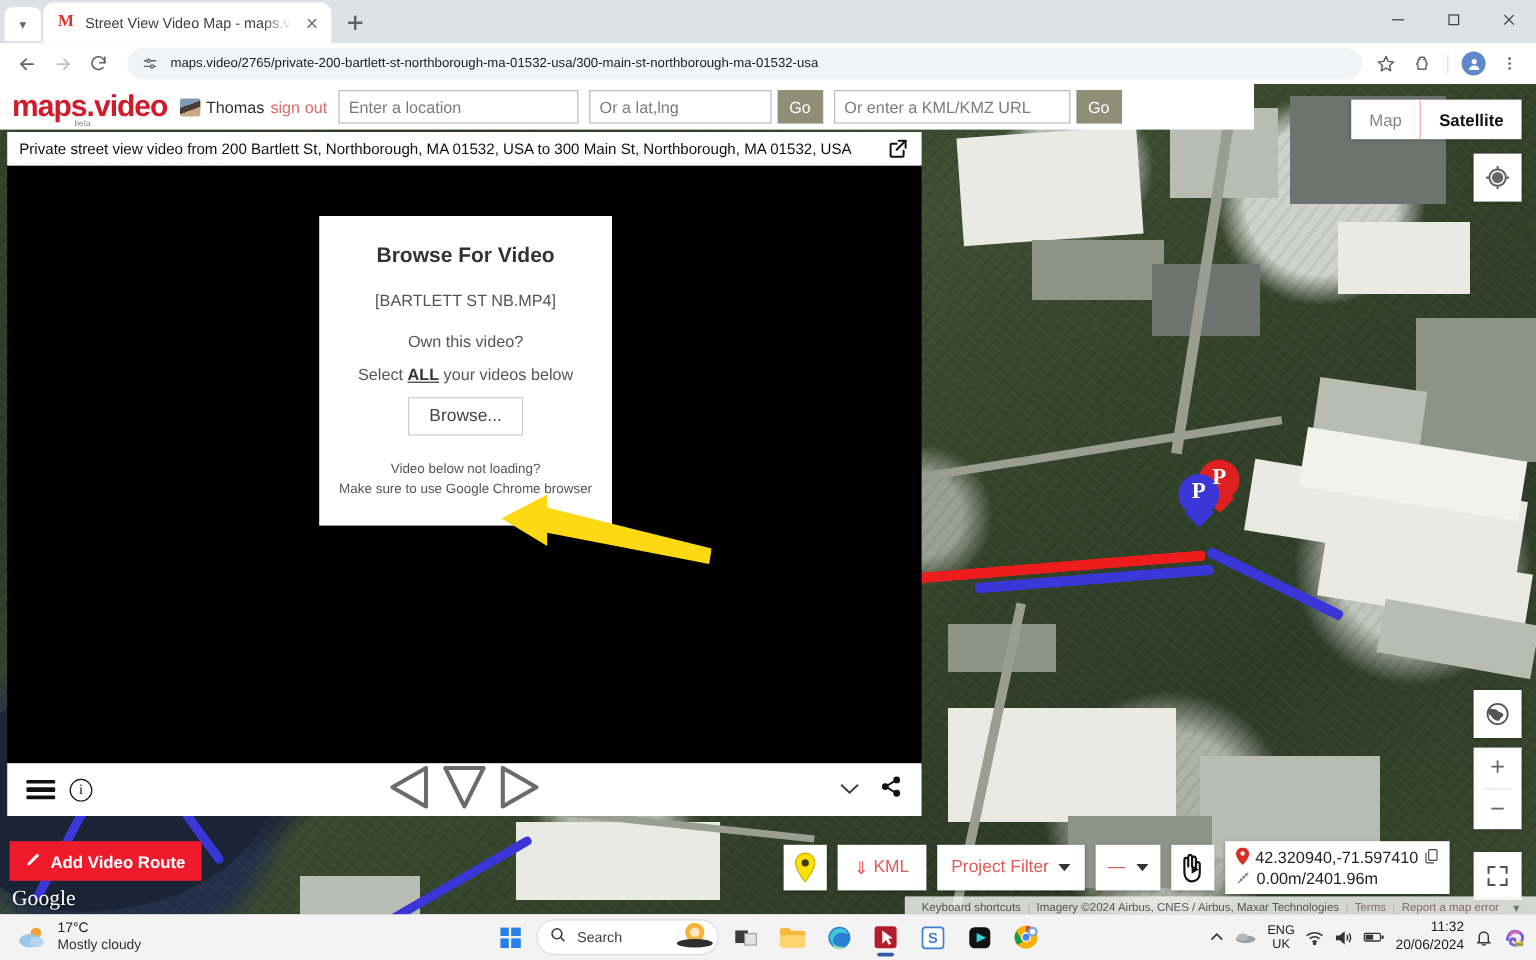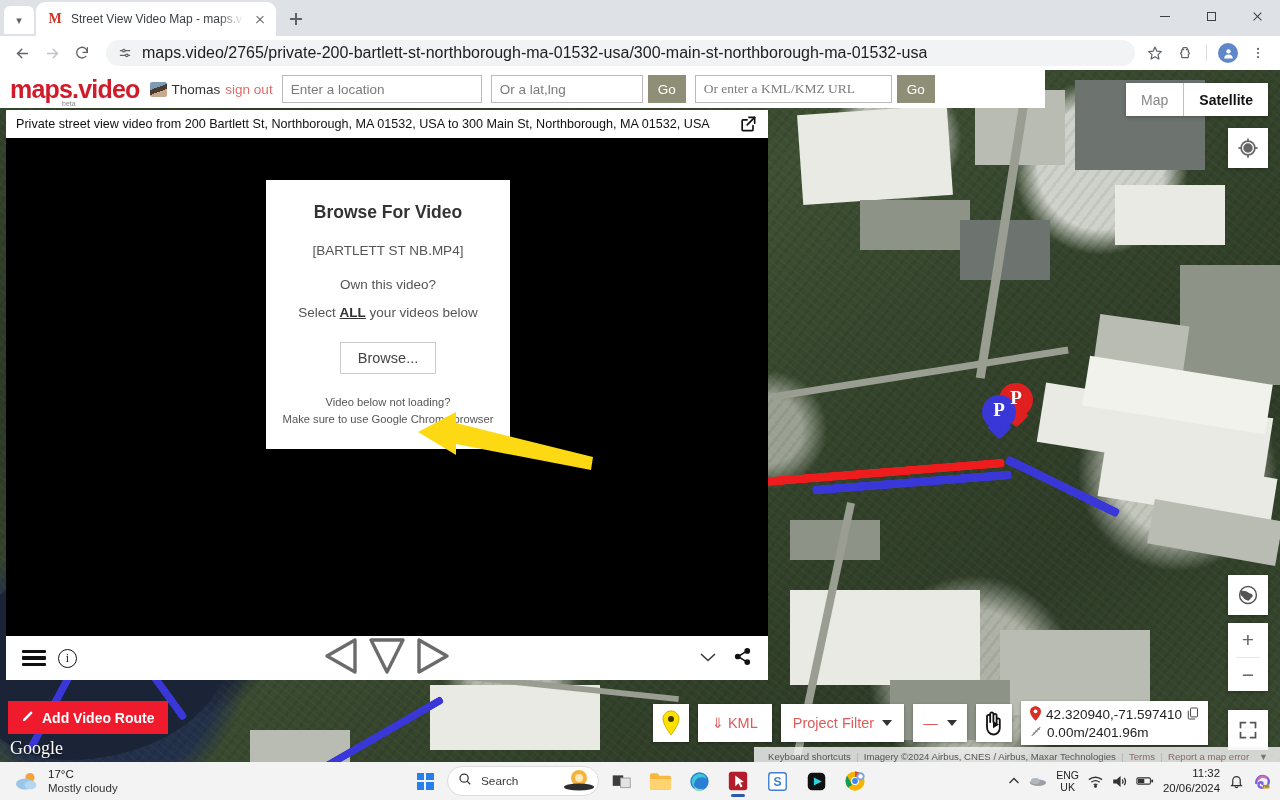--- a/index.html
+++ b/index.html
@@ -72,21 +72,21 @@
     position:absolute; left:0; top:36px; width:1280px; height:34px;
     background:#fff; display:flex; align-items:center; padding:0 8px;
   }
   .nav-ic { width:28px; height:28px; display:flex; align-items:center; justify-content:center;
             color:#5f6368; font-size:16px; margin-right:2px; }
   .omnibox {
     flex:1; height:26px; background:#f1f3f4; border-radius:13px;
     display:flex; align-items:center; padding:0 12px; margin:0 6px 0 8px; gap:9px;
   }
   .omni-icon { width:15px; height:15px; flex:none; color:#5f6368; }
-  .omni-url { font-size:16px; color:#202124; white-space:nowrap; overflow:hidden; }
+  .omni-url { font-size:11px; color:#202124; white-space:nowrap; overflow:hidden; }
   .tb-right { display:flex; align-items:center; gap:2px; }
   .tb-ic { width:28px; height:28px; display:flex; align-items:center; justify-content:center;
            color:#5f6368; font-size:14px; }
   .tb-sep { width:1px; height:16px; background:#dadce0; margin:0 5px; }
   .tb-profile {
     width:20px; height:20px; border-radius:50%; background:#5f87c9;
     display:flex; align-items:center; justify-content:center;
   }
 
   
@@ -160,21 +160,21 @@
   .user-name { font-size:13.5px; color:#333; margin-left:5px; }
   .sign-out { font-size:13.5px; color:#e06a6a; margin-left:5px; }
   .hdr-input {
     height:28px; margin-left:9px; border:1px solid #bbb; background:#fff;
     font-size:13.5px; color:#7b7b7b; padding:0 8px;
     display:flex; align-items:center;
     font-family:"Liberation Sans", sans-serif;
   }
   .in-loc { width:200px; }
   .in-latlng { width:152px; }
-  .in-kml { width:197px;font-family:Liberation Serif, serif; }
+  .in-kml { width:197px; }
   .go-btn {
     height:28px; min-width:38px; margin-left:5px; background:#8f8f78; color:#fff;
     font-size:13.5px; display:flex; align-items:center; justify-content:center;
     padding:0 9px;
   }
 
   .subhead {
     position:absolute; left:6px; top:40px; width:762px; height:28px;
     background:#fff; display:flex; align-items:center; padding:0 10px;
     font-size:12.6px; color:#111; z-index:20; justify-content:space-between;
@@ -196,21 +196,21 @@
     position:absolute; left:6px; top:68px; width:762px; height:542px;
     background:#000; z-index:18;
   }
   .modal {
     position:absolute; left:260px; top:42px; width:244px; background:#fff;
     padding:22px 14px 20px; text-align:center;
   }
   .modal h2 { font-size:17.5px; color:#333; font-weight:bold; margin-bottom:20px; }
   .modal .fname { font-size:13.5px; color:#555; margin-bottom:19px; }
   .modal .own { font-size:13.5px; color:#555; margin-bottom:13px; }
-  .modal .sel { font-size:13.5px; color:#555; margin-bottom:22px; }
+  .modal .sel { font-size:13.5px; color:#555; margin-bottom:11px; }
   .modal .sel u { font-weight:bold; color:#333; }
   .browse-btn {
     display:inline-block; border:1px solid #ccc; background:#fff; color:#444;
     font-size:14.5px; padding:7px 17px; margin-bottom:20px;
   }
   .modal .note { font-size:11.2px; color:#555; line-height:1.55; }
 
   .arrow-anno { position:absolute; left:418px; top:340px; width:175px; height:62px; z-index:19; }
 
   .vcontrols {

